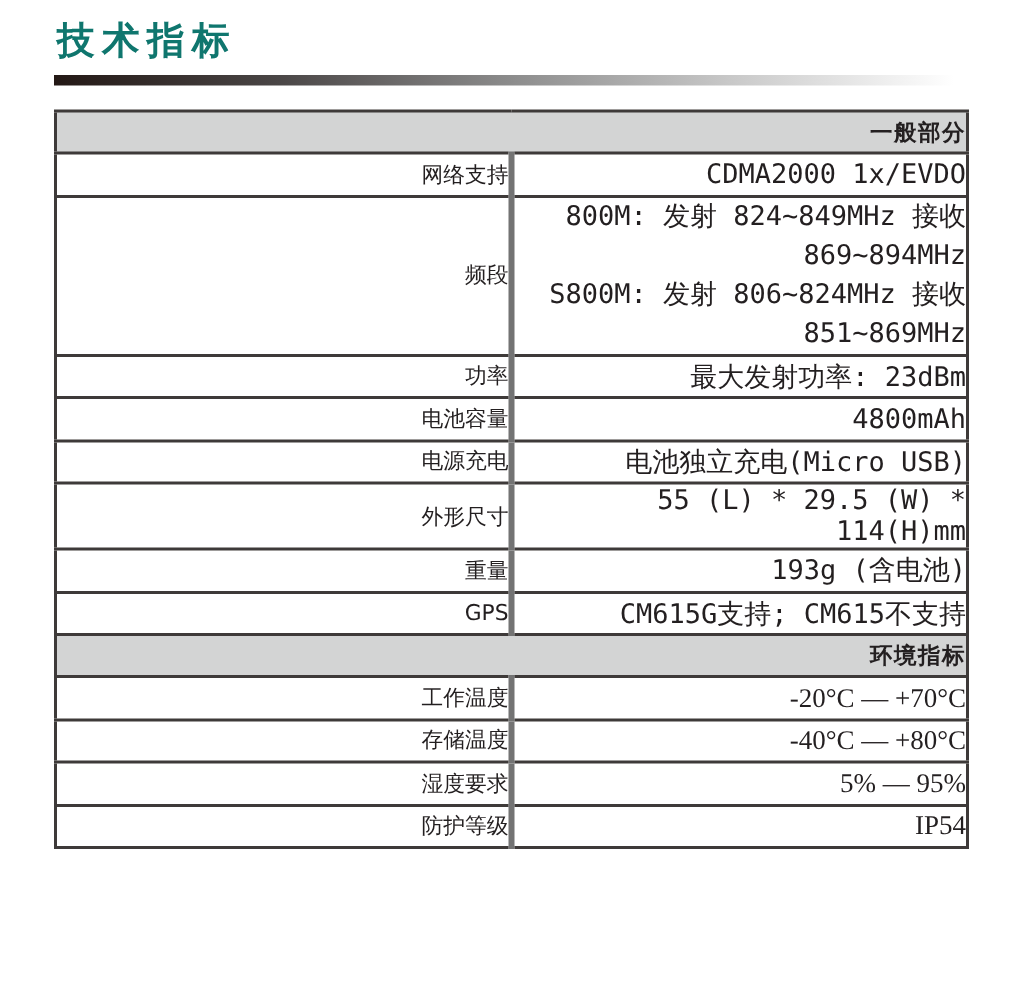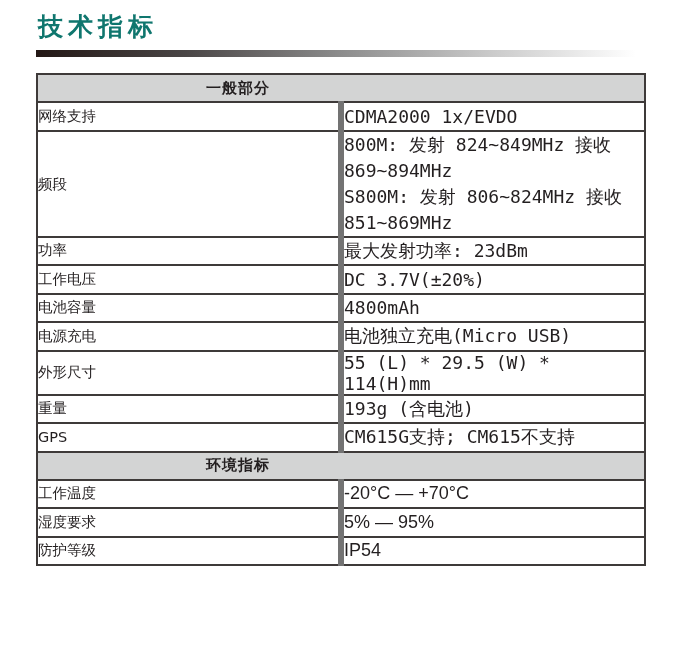--- a/index.html
+++ b/index.html
@@ -5,24 +5,24 @@
   html, body { margin:0; padding:0; background:#ffffff; }
   body { width:679px; height:656px; position:relative; overflow:hidden;
          font-family:"DejaVu Sans", "Liberation Sans", sans-serif; color:#231f20; }
   .title { position:absolute; left:38px; top:10px; font-size:25px; font-weight:bold;
            letter-spacing:5px; color:#0f766e; line-height:34px; }
   .rule { position:absolute; left:36px; top:50px; width:600px; height:7px;
           background:linear-gradient(to right,#231815 0%,#4a4646 25%,#8a8a8a 50%,#c8c8c8 75%,#ffffff 100%); }
   table.spec { position:absolute; left:36px; top:73px; width:610px; border-collapse:collapse;
                border:2px solid #3e3a39; table-layout:fixed; }
   table.spec td { border:2px solid #3e3a39; border-left:none; border-right:none; padding:0;
-                  text-align:left; vertical-align:middle; height:26.5px; font-size:13.5px; }
-  table.spec td.k { width:168px; border-right:6px solid #737373; font-size:14.5px; }
+                  text-align:right; vertical-align:middle; height:26.5px; font-size:13.5px; }
+  table.spec td.k { width:168px; border-right:4px solid #737373; font-size:14.5px; }
   table.spec td.v { font-family:"DejaVu Sans Mono","Liberation Mono",monospace; font-size:18px; }
-  table.spec td.v.sans { font-family:Liberation Sans, sans-serif; }
+  table.spec td.v.sans { font-family:Liberation Serif, serif; }
   tr.section td { background:#d3d4d4; font-weight:bold; font-size:15px; height:26px; letter-spacing:1px; }
   tr.section td .sec-label { display:inline-block; margin-left:168px; }
   td.band { height:56px !important; line-height:26px; }
 </style>
 </head>
 <body>
 
 <div class="title">技术指标</div>
 <div class="rule"></div>
 
@@ -40,24 +40,20 @@
       <td class="v band">
         <div>800M:  发射 824~849MHz 接收869~894MHz</div>
         <div>S800M: 发射 806~824MHz 接收851~869MHz</div>
       </td>
     </tr>
     <tr>
       <td class="k">功率</td>
       <td class="v">最大发射功率: 23dBm</td>
     </tr>
     <tr>
-      <td class="k">工作电压</td>
-      <td class="v">DC 3.7V(±20%)</td>
-    </tr>
-    <tr>
       <td class="k">电池容量</td>
       <td class="v">4800mAh</td>
     </tr>
     <tr>
       <td class="k">电源充电</td>
       <td class="v">电池独立充电(Micro USB)</td>
     </tr>
     <tr>
       <td class="k">外形尺寸</td>
       <td class="v">55 (L) * 29.5 (W) * 114(H)mm</td>
@@ -72,20 +68,24 @@
     </tr>
 
     <tr class="section">
       <td colspan="2"><span class="sec-label">环境指标</span></td>
     </tr>
     <tr>
       <td class="k">工作温度</td>
       <td class="v sans">-20°C — +70°C</td>
     </tr>
     <tr>
+      <td class="k">存储温度</td>
+      <td class="v sans">-40°C — +80°C</td>
+    </tr>
+    <tr>
       <td class="k">湿度要求</td>
       <td class="v sans">5% — 95%</td>
     </tr>
     <tr>
       <td class="k">防护等级</td>
       <td class="v sans">IP54</td>
     </tr>
   </tbody>
 </table>
 

